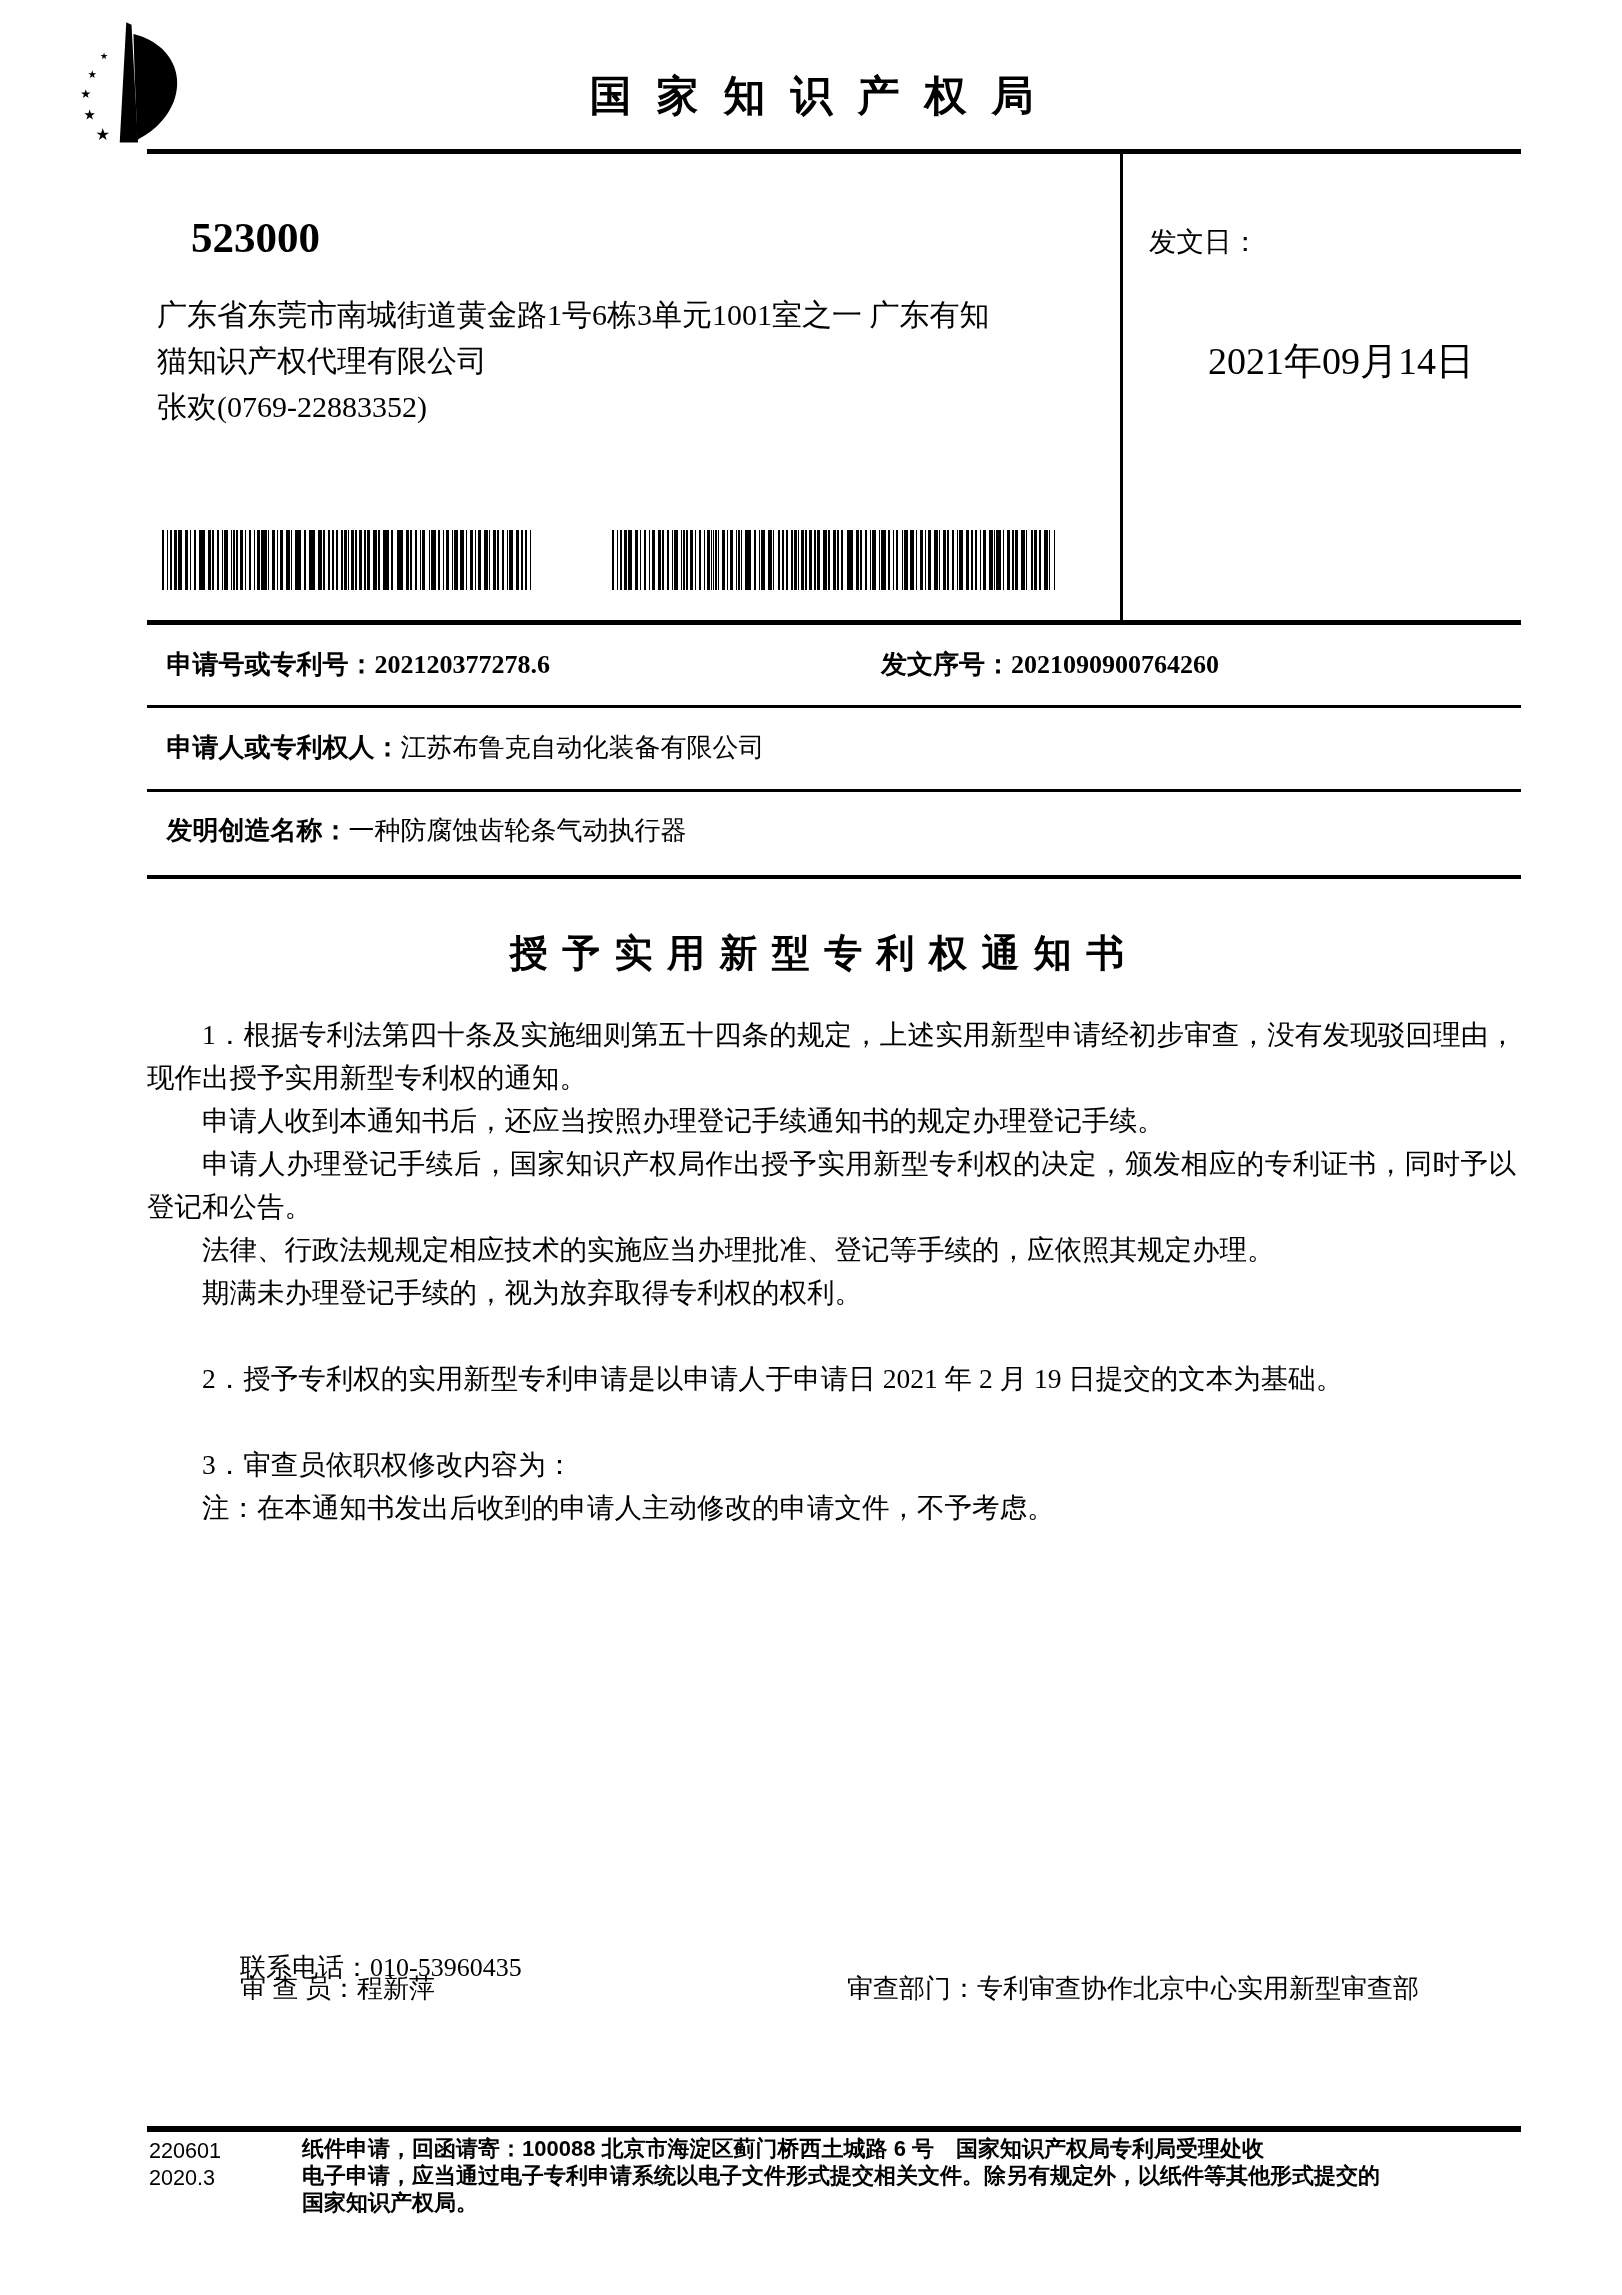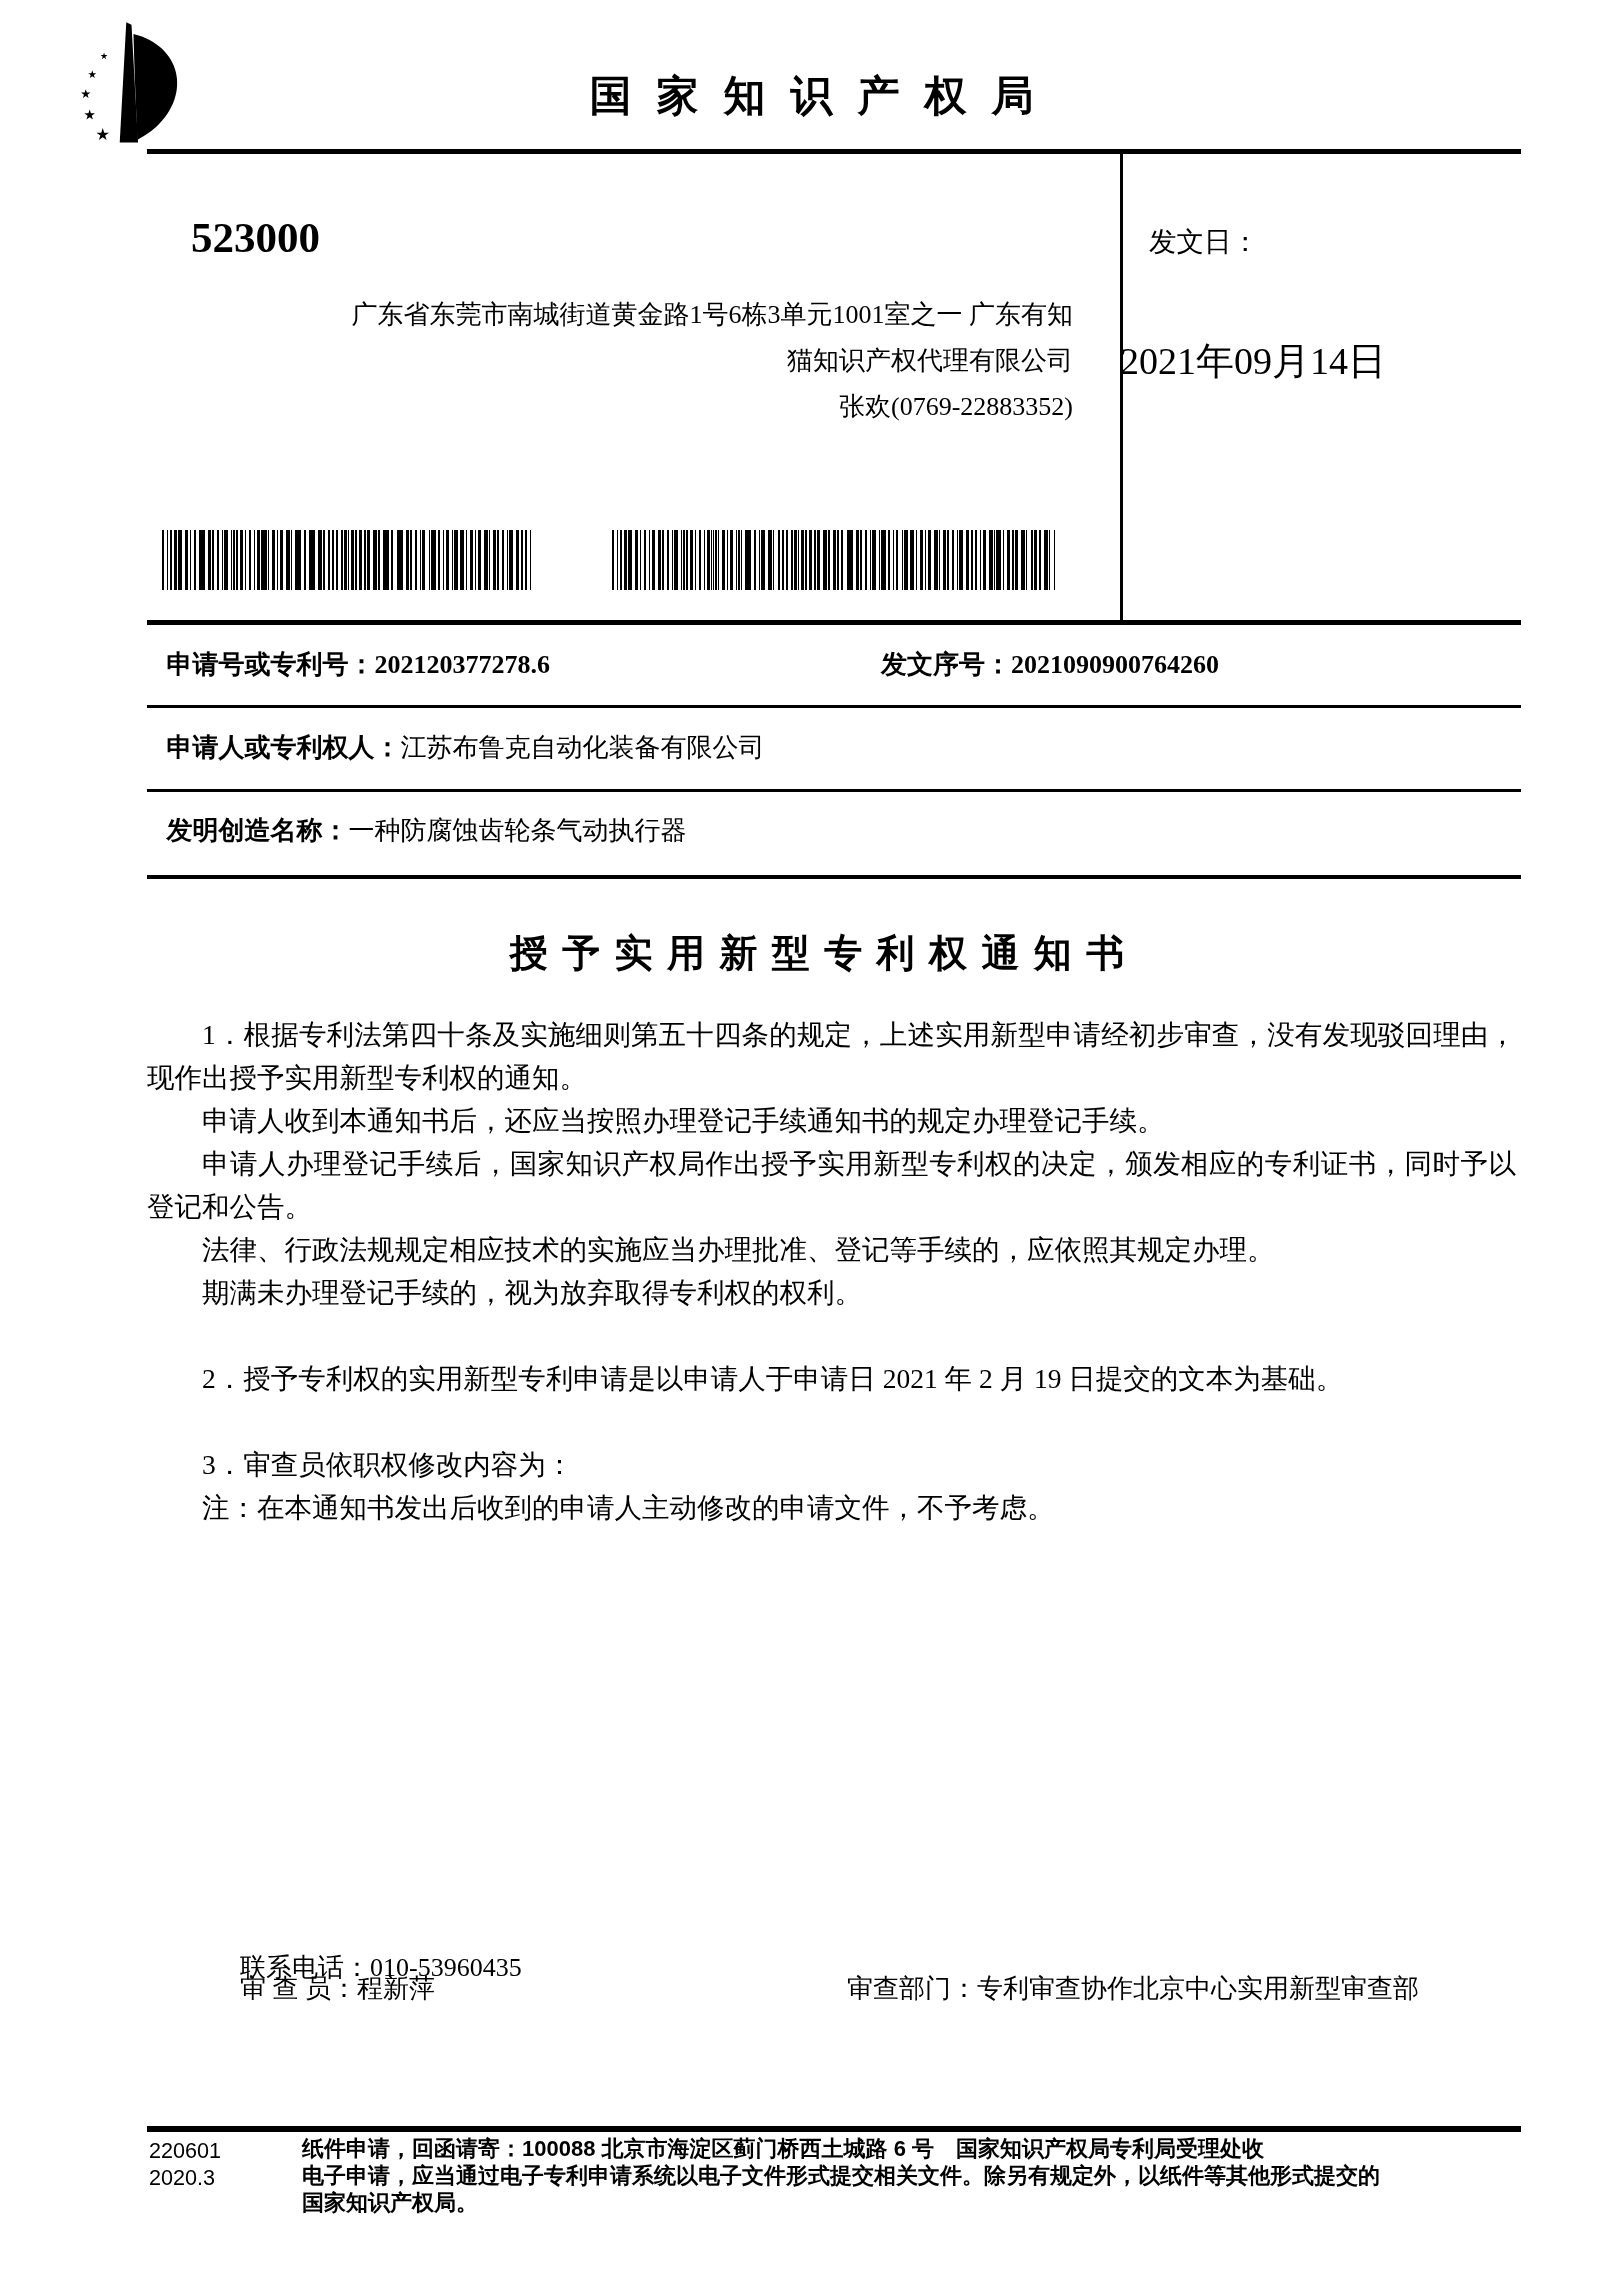--- a/index.html
+++ b/index.html
@@ -20,24 +20,24 @@
   .logo { position:absolute; left:58px; top:17px; width:164px; height:134px; }
 
   .header-title {
     position:absolute; left:0; right:0; top:68px; text-align:center;
     font-size:42px; font-weight:bold; letter-spacing:25px; padding-left:25px;
   }
 
   .postal { position:absolute; left:191px; top:213px; font-size:43px; font-weight:bold; }
   .addr {
     position:absolute; left:157px; top:292px; width:916px;
-    text-align:right; font-size:26px; line-height:46px;
+    text-align:left; font-size:30px; line-height:46px;
   }
   .dispatch-label { position:absolute; left:1149px; top:224px; font-size:27.5px; }
-  .dispatch-date  { position:absolute; left:1120px; top:336px; width:442px; text-align:left; font-size:38px; }
+  .dispatch-date  { position:absolute; left:1120px; top:336px; width:442px; text-align:center; font-size:38px; }
 
   .barcode {
     position:absolute; top:530px; height:60px;
     background-image:
       repeating-linear-gradient(90deg,#000 0 1.3px,transparent 1.3px 4.6px),
       repeating-linear-gradient(90deg,#000 0 2px,transparent 2px 7.9px),
       repeating-linear-gradient(90deg,#000 0 1.3px,transparent 1.3px 12.4px);
   }
   #barcode-left  { left:162px; width:371px; }
   #barcode-right { left:612px; width:443px; }

